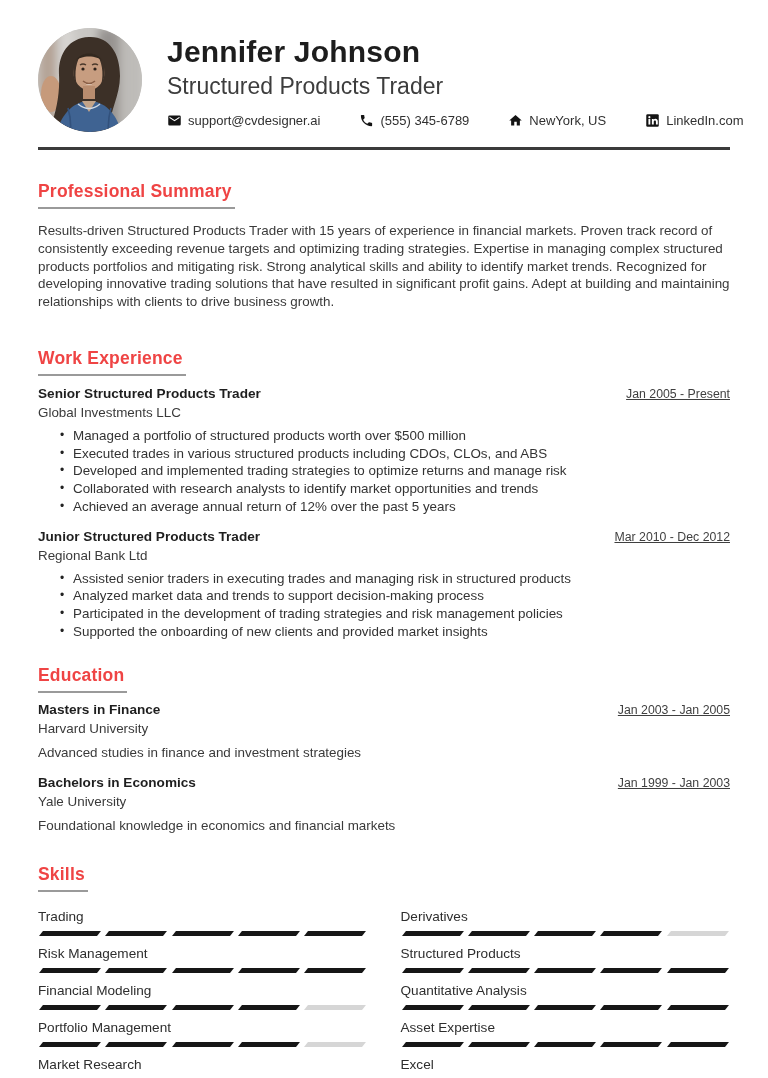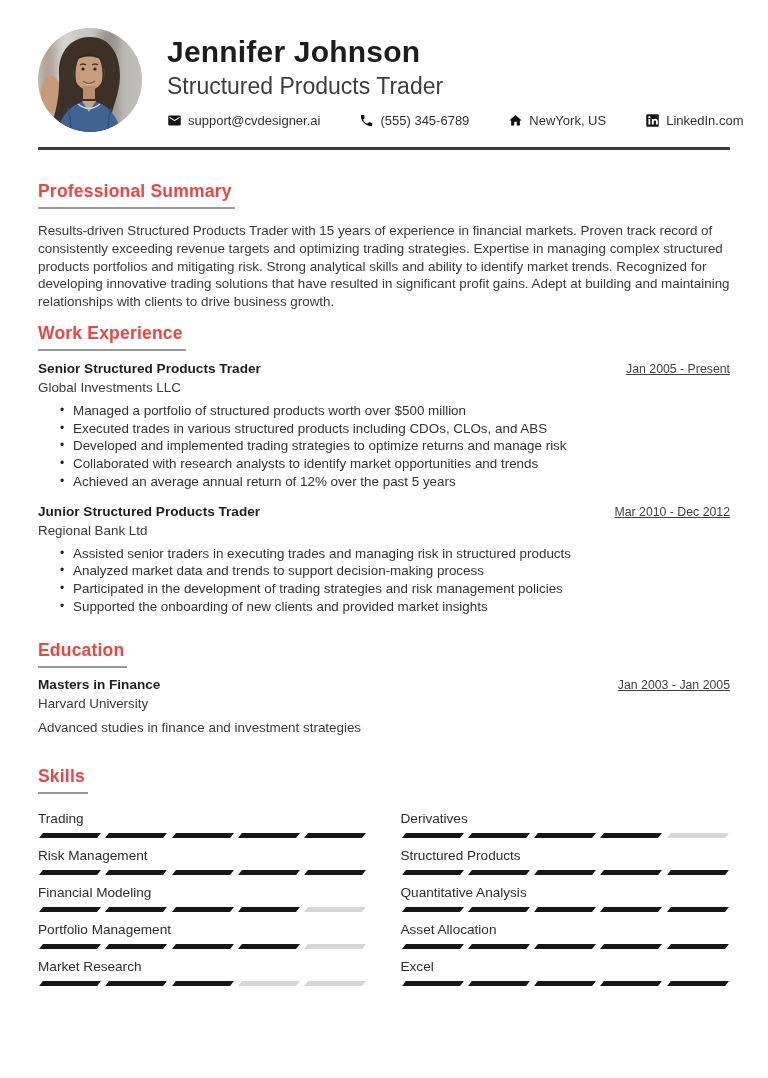--- a/index.html
+++ b/index.html
@@ -42,21 +42,21 @@
   .contact .cicon svg { width: 15px; height: 15px; fill: #141414; }
 
   .header-rule {
     border: none; height: 3px; background: var(--rule-color, #3b3b3b);
     margin: 15px 0 0 0;
   }
 
   
   .section { margin-top: 0; }
   .sec-summary   { margin-top: 31px; }
-  .sec-work      { margin-top: 12px; }
+  .sec-work      { margin-top: 37px; }
   .sec-education { margin-top: 25px; }
   .sec-skills    { margin-top: 29px; }
   .sec-heading {
     display: inline-block; margin: 0; font-size: 17.5px; font-weight: 700;
     color: #ef4444; letter-spacing: 0.2px;
     border-bottom: 2px solid var(--underline-color, #9a9a9a);
     padding: 0 3px 5px 0;
   }
   .summary-text {
     margin: 13px 0 0 0; font-size: 13.4px; line-height: 17.8px; color: #3a3a3a;
@@ -223,20 +223,28 @@
     <h2 class="sec-heading">Education</h2>
     <div id="degrees">
         <div class="degree">
           <div class="row-head">
             <h3 class="item-title">Masters in Finance</h3>
             <span class="item-date">Jan 2003 - Jan 2005</span>
           </div>
           <div class="item-sub">Harvard University</div>
           <p class="degree-desc">Advanced studies in finance and investment strategies</p>
         </div>
+        <div class="degree">
+          <div class="row-head">
+            <h3 class="item-title">Bachelors in Economics</h3>
+            <span class="item-date">Jan 1999 - Jan 2003</span>
+          </div>
+          <div class="item-sub">Yale University</div>
+          <p class="degree-desc">Foundational knowledge in economics and financial markets</p>
+        </div>
       </div>
   </section>
 
   <section class="section sec-skills">
     <h2 class="sec-heading">Skills</h2>
     <div class="skills-grid">
       <div id="skills-left">
           <div class="skill">
             <div class="skill-label">Trading</div>
             <div class="skill-bar">
@@ -313,21 +321,21 @@
             <div class="skill-label">Quantitative Analysis</div>
             <div class="skill-bar">
               <span class="skill-seg filled"></span>
               <span class="skill-seg filled"></span>
               <span class="skill-seg filled"></span>
               <span class="skill-seg filled"></span>
               <span class="skill-seg filled"></span>
             </div>
           </div>
           <div class="skill">
-            <div class="skill-label">Asset Allocation</div>
+            <div class="skill-label">Asset Expertise</div>
             <div class="skill-bar">
               <span class="skill-seg filled"></span>
               <span class="skill-seg filled"></span>
               <span class="skill-seg filled"></span>
               <span class="skill-seg filled"></span>
               <span class="skill-seg filled"></span>
             </div>
           </div>
           <div class="skill">
             <div class="skill-label">Excel</div>

